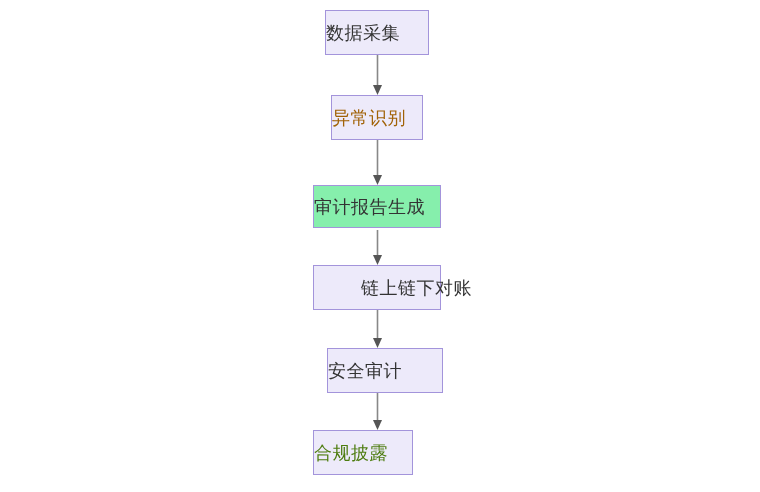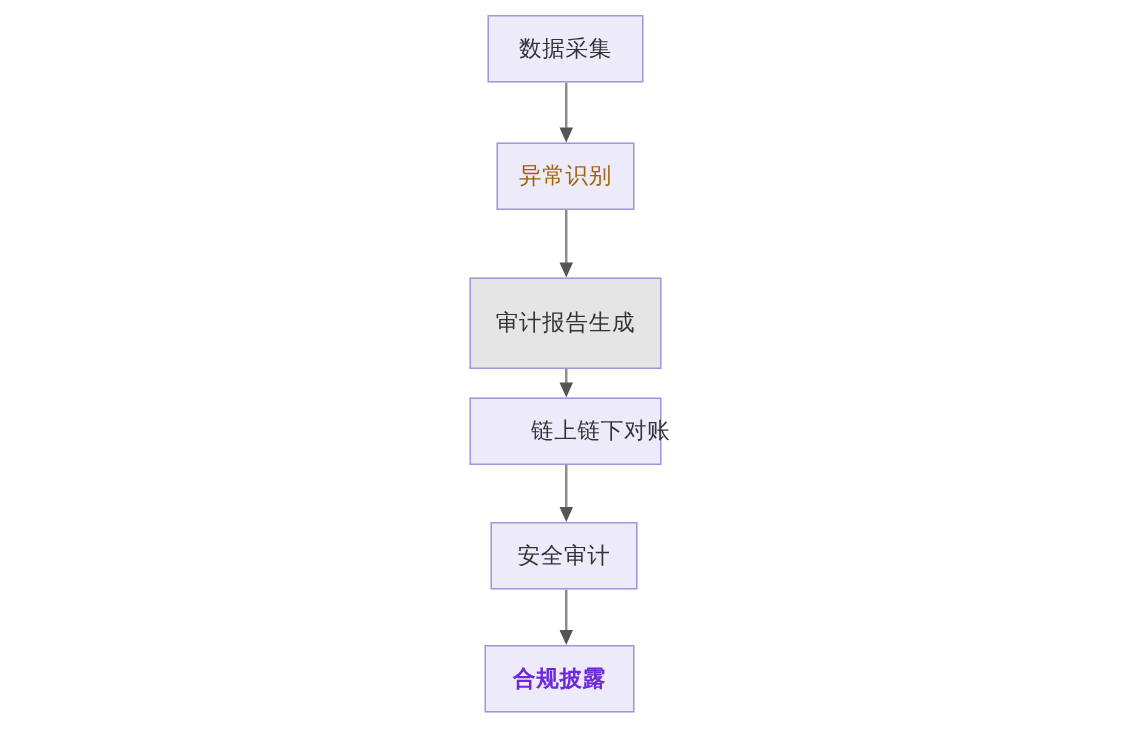--- a/index.html
+++ b/index.html
@@ -23,23 +23,23 @@
   }
 
   
   .node {
     position: absolute;
     box-sizing: border-box;
     background: #edeafa;
     border: 1px solid #a394db;
     display: flex;
     align-items: center;
-    justify-content: center;
+    justify-content: flex-start;
     color: #333333;
-    font-size: 15px;
+    font-size: 18px;
     line-height: 1;
     letter-spacing: 0.5px;
     white-space: nowrap;
     z-index: 2;
   }
 
   
   .connector {
     position: absolute;
     z-index: 1;
@@ -90,29 +90,29 @@
   </div>
 
   <div class="node" style="left: 325px; top: 10px; width: 104px; height: 45px; background: rgb(237, 234, 250); border-color: rgb(163, 148, 219); color: rgb(51, 51, 51);">
     <span>数据采集</span>
   </div>
 
   <div class="node" style="left: 331px; top: 95px; width: 92px; height: 45px; background: rgb(237, 234, 250); border-color: rgb(163, 148, 219); color: #a16207;">
     <span>异常识别</span>
   </div>
 
-  <div class="node" style="left: 313px; top: 185px; width: 128px; height: 61px; background: #e5e5e5; border-color: rgb(163, 148, 219); color: rgb(51, 51, 51);">
+  <div class="node" style="left: 313px; top: 185px; width: 128px; height: 43px; background: #86efac; border-color: rgb(163, 148, 219); color: rgb(51, 51, 51);">
     <span>审计报告生成</span>
   </div>
 
   <div class="node" style="left: 313px; top: 265px; width: 128px; height: 45px; background: rgb(237, 234, 250); border-color: rgb(163, 148, 219); color: rgb(51, 51, 51); padding-left: 47px;">
     <span>链上链下对账</span>
   </div>
 
-  <div class="node" style="left: 327px; top: 348px; width: 98px; height: 45px; background: rgb(237, 234, 250); border-color: rgb(163, 148, 219); color: rgb(51, 51, 51);">
+  <div class="node" style="left: 327px; top: 348px; width: 116px; height: 45px; background: rgb(237, 234, 250); border-color: rgb(163, 148, 219); color: rgb(51, 51, 51);">
     <span>安全审计</span>
   </div>
 
-  <div class="node" style="left: 323px; top: 430px; width: 100px; height: 45px; background: rgb(237, 234, 250); border-color: rgb(163, 148, 219); color: #6d28d9; font-weight: bold;">
+  <div class="node" style="left: 313px; top: 430px; width: 100px; height: 45px; background: rgb(237, 234, 250); border-color: rgb(163, 148, 219); color: #4d7c0f;">
     <span>合规披露</span>
   </div>
 
 </div>
 
 </body></html>

